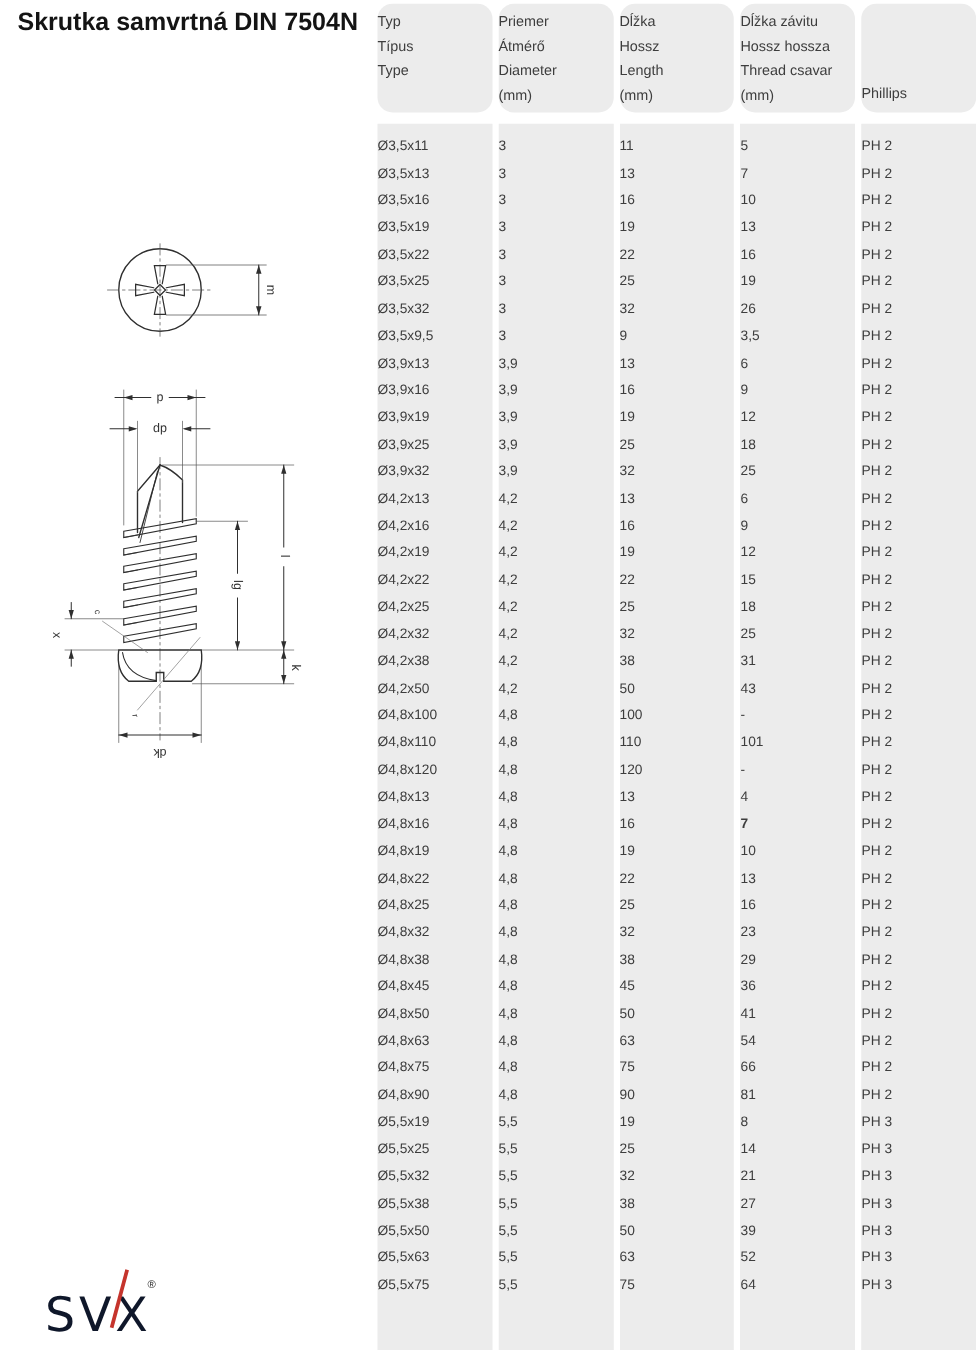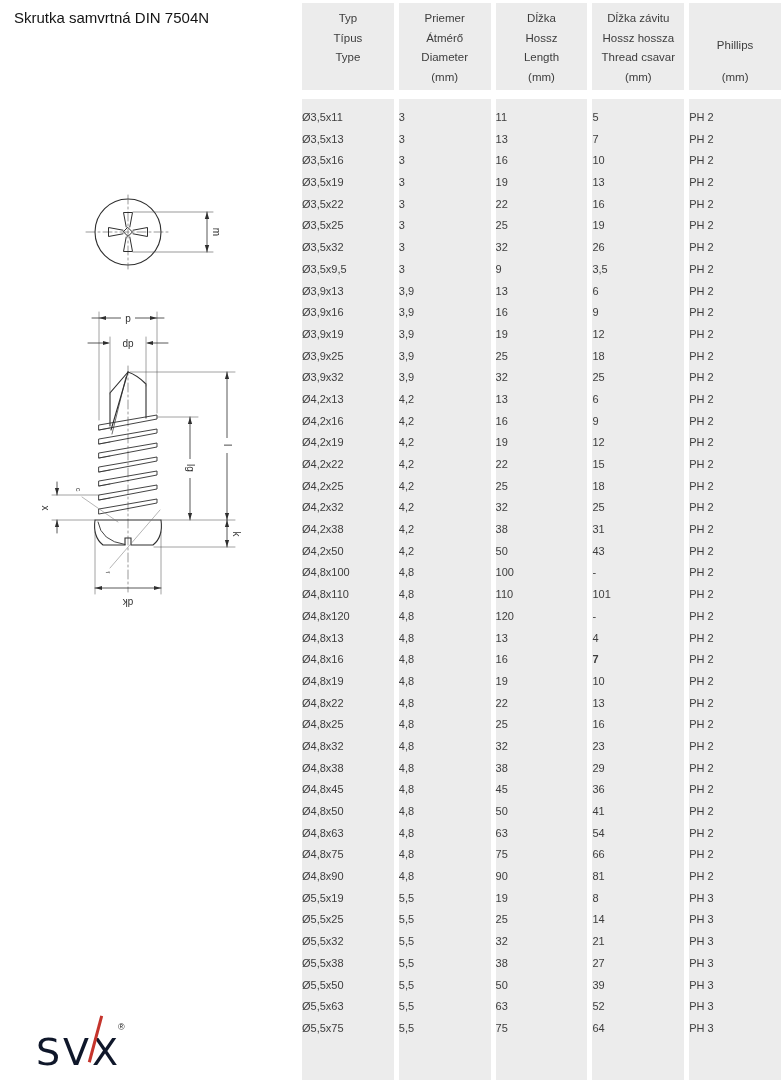--- a/index.html
+++ b/index.html
@@ -3,29 +3,29 @@
 <meta charset="utf-8">
 <style>
   * { margin:0; padding:0; box-sizing:border-box; }
   html,body { width:781px; height:1080px; }
   body {
     position:relative; background:#ffffff; overflow:hidden;
     font-family:"Liberation Sans", sans-serif; color:#3d3d3d;
   }
   
   .title-block { position:absolute; left:14px; top:7px; }
-  .t { font-size:15px; font-weight:400; color:#141414; line-height:22px; white-space:nowrap; }
+  .t { font-size:20px; font-weight:700; color:#141414; line-height:22px; white-space:nowrap; }
   .t.en { color:#b4b4b4; }
   
   .size-table { position:absolute; left:302px; top:3px; right:0; bottom:0; display:flex; gap:5px; }
   .col { flex:1 1 0; min-width:0; display:flex; flex-direction:column; }
-  .hcell { background:#ececec; height:87px; padding-top:6px; text-align:center;
-           font-size:11.5px; color:#3d3d3d; margin-bottom:9px; }
+  .hcell { background:#ececec; height:87px; padding-top:6px; text-align:left;
+           font-size:11.5px; color:#3d3d3d; margin-bottom:9px;border-radius:12px; }
   .hl { height:19.5px; line-height:19.5px; white-space:nowrap; overflow:visible; }
-  .phillips-nudge { transform:translateY(7px); }
+  .phillips-nudge { transform:translateY(7px);margin-top:30px; }
   .bcol { flex:1 1 auto; background:#ececec; padding-top:8px; 
           font-size:11px; color:#3d3d3d; }
   .cell { height:21.7px; line-height:21.7px; white-space:nowrap; }
   .em { font-weight:700; }
   
   .drawing { position:absolute; left:30px; top:180px; }
   .drawing text { font-family:"Liberation Sans", sans-serif; fill:#333; }
   
   .logo { position:absolute; left:36px; top:1024px; width:110px; height:56px; }
   .logo-text { position:absolute; left:0; top:6px; font-size:38px; font-weight:400;

